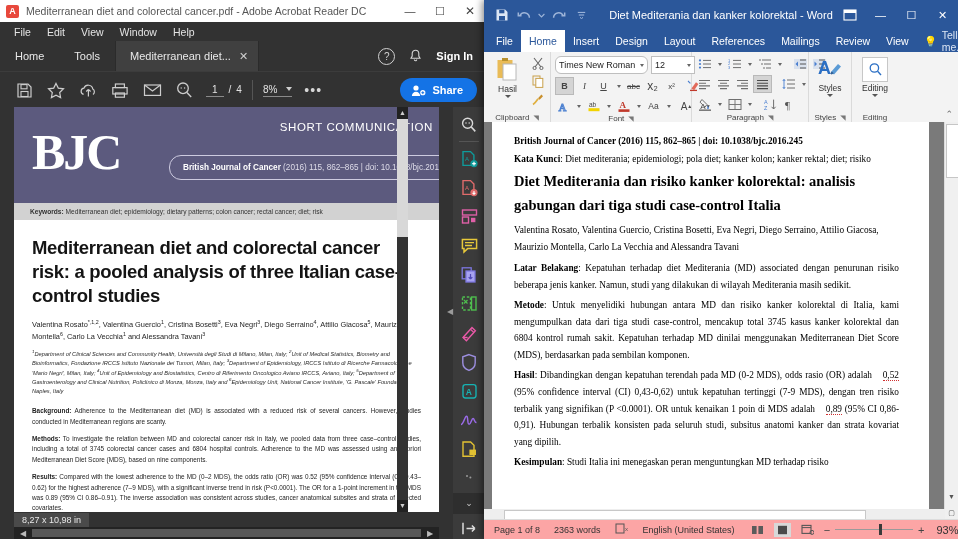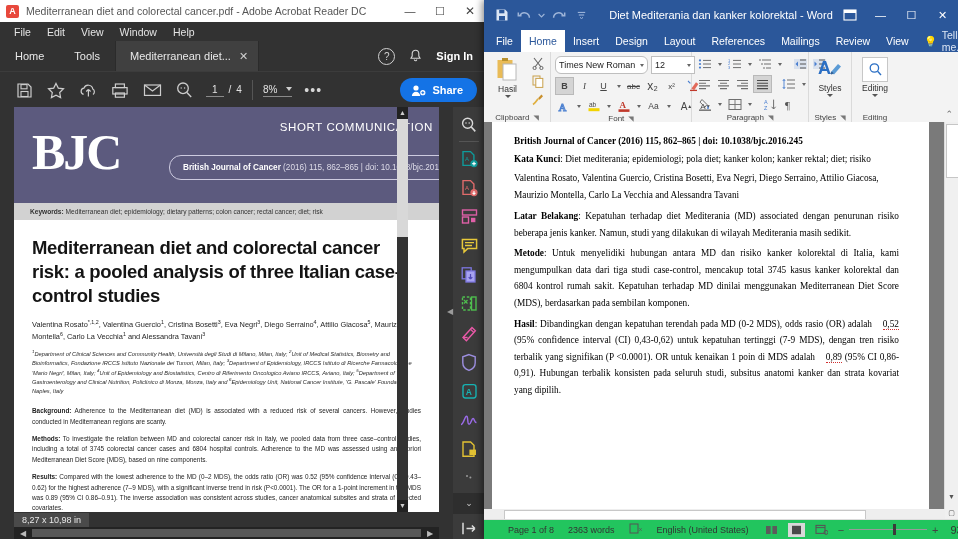--- a/index.html
+++ b/index.html
@@ -152,22 +152,22 @@
   .w-vscroll{position:absolute;right:0;top:122px;width:13px;bottom:19px;background:#f0f0f0;
     border-left:1px solid #ddd;}
   .wv-thumb{position:absolute;top:2px;left:1px;width:11px;height:52px;background:#fff;
     border:1px solid #c6c6c6;}
   .wv-dn{position:absolute;bottom:16px;left:0;width:13px;height:14px;color:#555;font-size:7px;
     text-align:center;line-height:14px;}
   .wv-obj{position:absolute;bottom:0;left:0;width:13px;height:15px;color:#555;font-size:7px;
     text-align:center;line-height:15px;}
   .w-hscroll{position:absolute;left:0;right:13px;bottom:19px;height:11px;background:#eee;}
   .wh-thumb{position:absolute;left:20px;width:78%;top:1px;height:9px;background:#fff;border:1px solid #c8c8c8;}
-  .w-status{position:absolute;left:0;right:0;bottom:0;height:19px;background:#22c55e;
-    border-top:1px solid #dcdcdc;display:flex;align-items:center;font-size:9px;color:#333;padding:0 24px;}
+  .w-status{position:absolute;left:0;right:0;bottom:0;height:19px;background:#fca5a5;
+    border-top:1px solid #dcdcdc;display:flex;align-items:center;font-size:9px;color:#333;padding:0 10px;}
   .st-i{margin-right:14px;white-space:nowrap;}
   .st-right{margin-left:auto;display:flex;align-items:center;gap:8px;}
   .vw-ic{width:17px;height:14px;display:flex;align-items:center;justify-content:center;color:#444;font-size:9px;}
   .vw-ic.on{background:#d8d8d8;}
   .zsl{display:flex;align-items:center;gap:5px;}
   .zsl .bar{width:78px;height:1px;background:#9a9a9a;position:relative;}
   .zsl .knob{position:absolute;left:44px;top:-5px;width:3px;height:11px;background:#3a3a3a;}
   .zpct{font-size:11px;color:#333;width:26px;text-align:right;}
 </style>
 </head>
@@ -780,24 +780,26 @@
       </div>
       <div class="ruler-end">▲</div>
     </div>
 
     <div class="w-doc">
       <div class="w-page dtxt">
         <div class="d-cit">British Journal of Cancer (2016) 115, 862–865 | doi: 10.1038/bjc.2016.245</div>
         <div class="d-kw">
           <b>Kata Kunci</b><span>: Diet mediterania; epidemiologi; pola diet; kanker kolon; kanker rektal; diet; risiko</span>
         </div>
+        <div class="d-h1">Diet Mediterania dan risiko kanker kolorektal: analisis gabungan dari tiga studi case-control Italia</div>
         <div class="d-auth">Valentina Rosato, Valentina Guercio, Cristina Bosetti, Eva Negri, Diego Serraino, Attilio Giacosa, Maurizio Montella, Carlo La Vecchia and Alessandra Tavani</div>
         <p class="d-p"><b>Latar Belakang</b><span>: Kepatuhan terhadap diet Mediterania (MD) associated dengan penurunan risiko beberapa jenis kanker. Namun, studi yang dilakukan di wilayah Mediterania masih sedikit.</span></p>
         <p class="d-p"><b>Metode</b><span>: Untuk menyelidiki hubungan antara MD dan risiko kanker kolorektal di Italia, kami mengumpulkan data dari tiga studi case-control, mencakup total 3745 kasus kanker kolorektal dan 6804 kontrol rumah sakit. Kepatuhan terhadap MD dinilai menggunakan Mediterranean Diet Score (MDS), berdasarkan pada sembilan komponen.</span></p>
         <p class="d-p"><b>Hasil</b><span>: Dibandingkan dengan kepatuhan terendah pada MD (0-2 MDS), odds rasio (OR) adalah </span><span class="sq">0,52</span><span> (95% confidence interval (CI) 0,43-0,62) untuk kepatuhan tertinggi (7-9 MDS), dengan tren risiko terbalik yang signifikan (P &lt;0.0001). OR untuk kenaikan 1 poin di MDS adalah </span><span class="sq">0,89</span><span> (95% CI 0,86-0,91). Hubungan terbalik konsisten pada seluruh studi, subsitus anatomi kanker dan strata kovariat yang dipilih.</span></p>
+        <p class="d-p"><b>Kesimpulan</b><span>: Studi Italia ini menegaskan peran menguntungkan MD terhadap risiko</span></p>
       </div>
     </div>
 
     <div class="w-vscroll">
       <div class="wv-thumb"></div>
       <div class="wv-dn">▼</div>
       <div class="wv-obj">▢</div>
     </div>
     <div class="w-hscroll">
       <div class="wh-thumb"></div>

